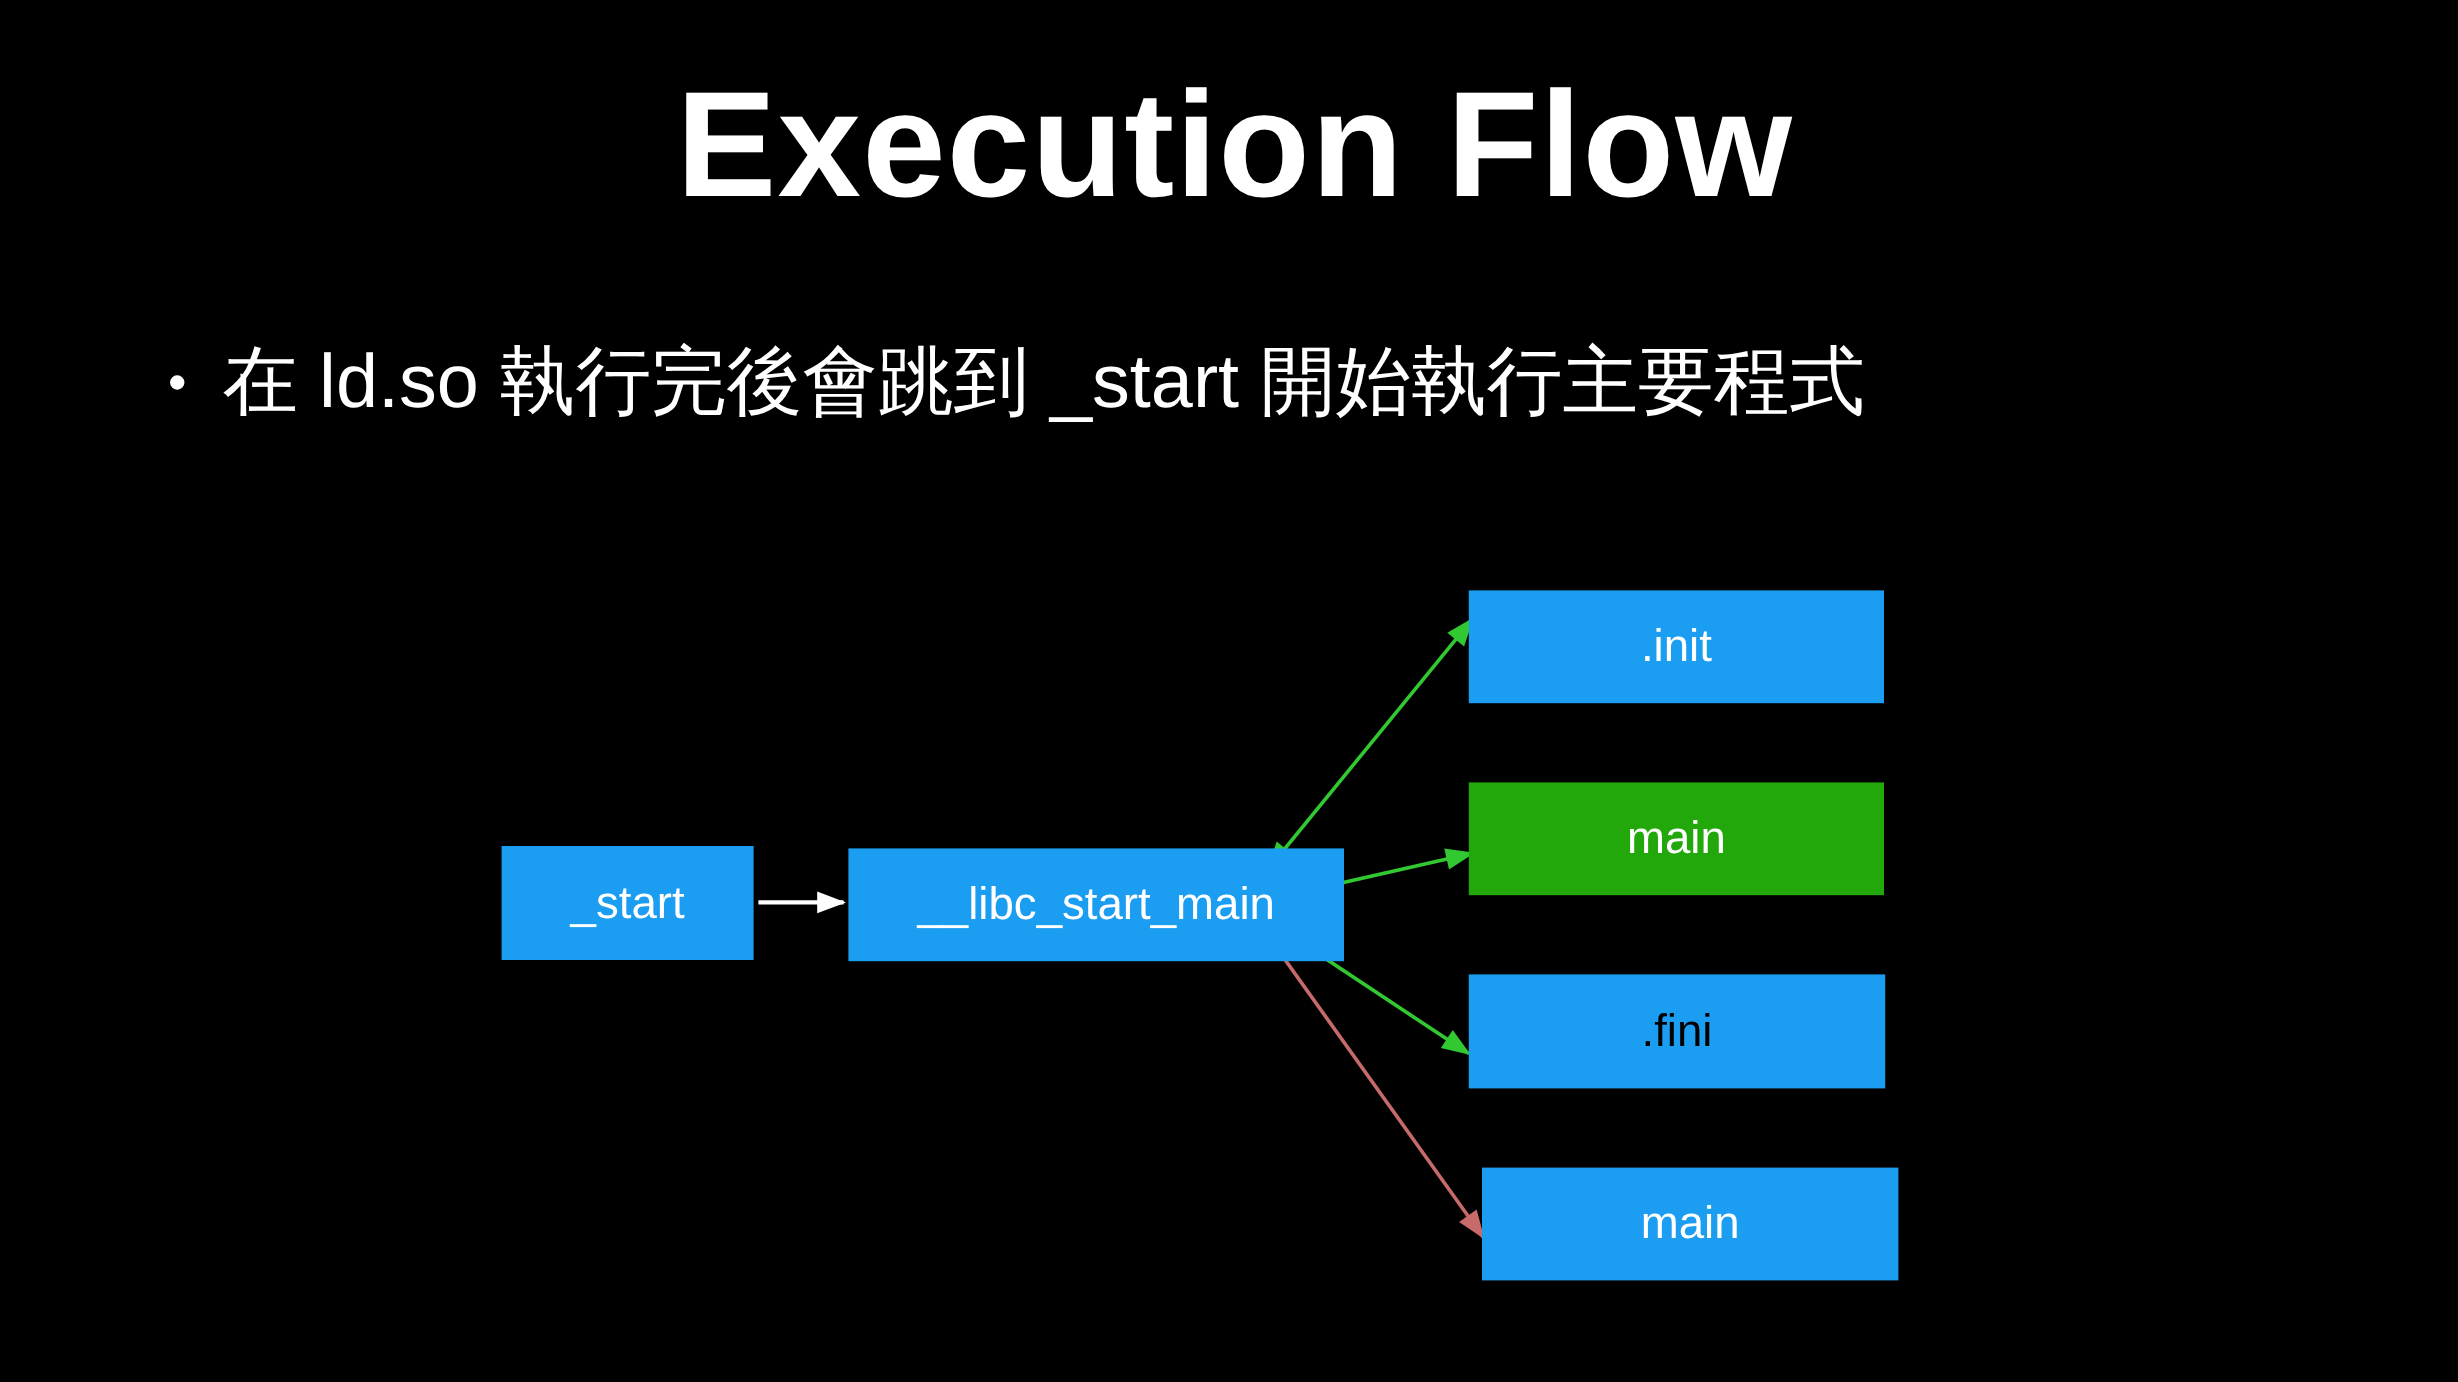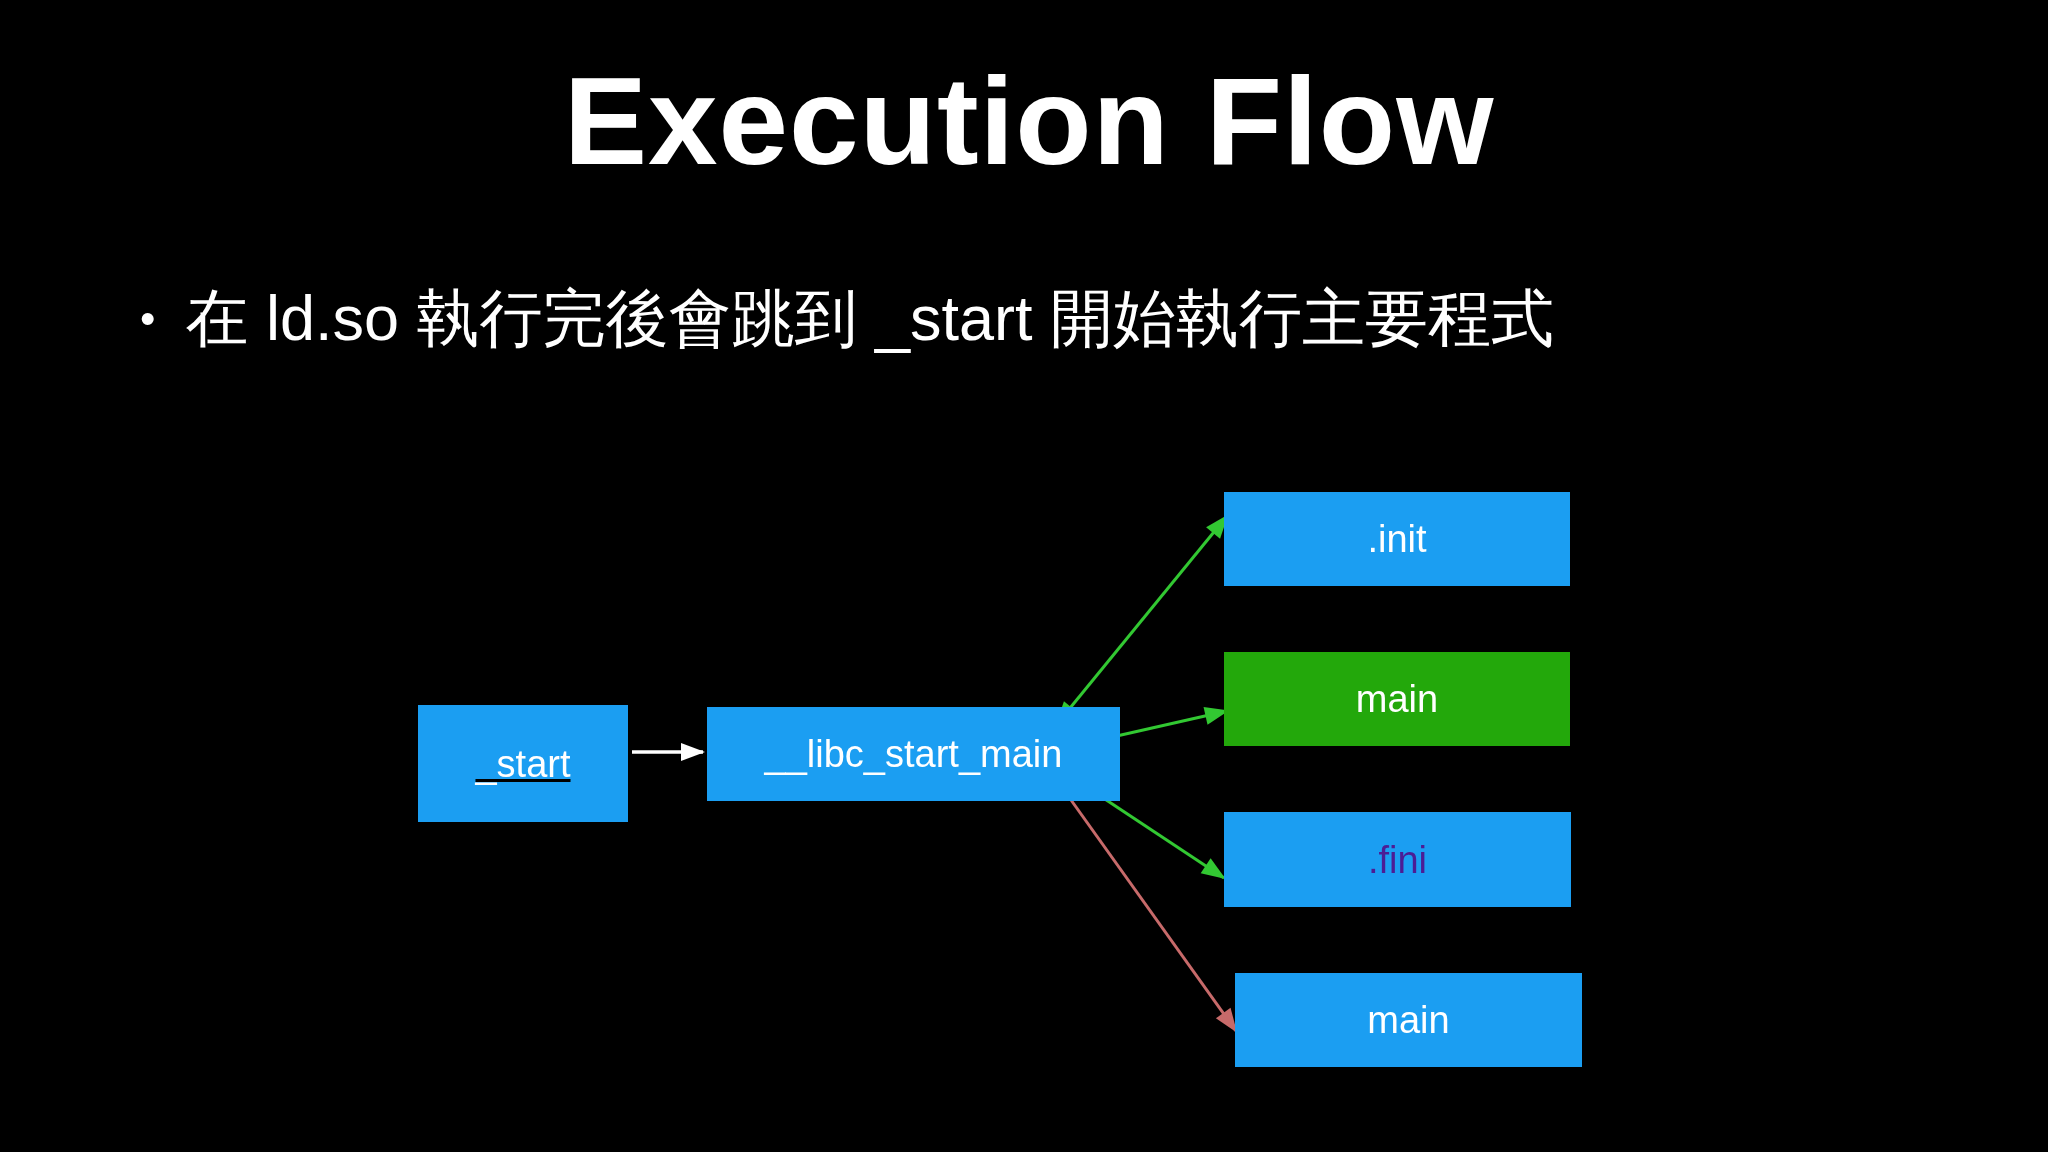--- a/index.html
+++ b/index.html
@@ -112,32 +112,32 @@
           <marker id="mk-end-4" markerUnits="userSpaceOnUse" markerWidth="30" markerHeight="24" refX="23" refY="11" orient="auto">
             <path d="M1,2 L25,11 L1,20 Z" fill="#C76A6A"></path>
           </marker>
         </defs>
         <line x1="632" y1="752" x2="703" y2="752" stroke="#FFFFFF" stroke-width="3.5" marker-end="url(#mk-end-0)"></line>
         <line x1="1057" y1="724" x2="1227" y2="516" stroke="#32C832" stroke-width="3" marker-end="url(#mk-end-1)" marker-start="url(#mk-start-1)"></line>
         <line x1="1055" y1="750" x2="1227" y2="711" stroke="#32C832" stroke-width="3" marker-end="url(#mk-end-2)" marker-start="url(#mk-start-2)"></line>
         <line x1="1058" y1="768" x2="1224" y2="878" stroke="#32C832" stroke-width="3" marker-end="url(#mk-end-3)" marker-start="url(#mk-start-3)"></line>
         <line x1="1056" y1="779" x2="1236" y2="1031" stroke="#C76A6A" stroke-width="3" marker-end="url(#mk-end-4)"></line>
       </svg>
-  <div class="node" style="left: 418px; top: 705px; width: 210px; height: 117px; background: rgb(27, 158, 242); text-decoration: underline;">
+  <div class="node" style="left: 418px; top: 705px; width: 210px; height: 95px; background: rgb(27, 158, 242);">
         <span class="node-label" style="color: rgb(255, 255, 255);">_start</span>
       </div>
       <div class="node" style="left: 707px; top: 707px; width: 413px; height: 94px; background: rgb(27, 158, 242);">
         <span class="node-label" style="color: rgb(255, 255, 255);">__libc_start_main</span>
       </div>
       <div class="node" style="left: 1224px; top: 492px; width: 346px; height: 94px; background: rgb(27, 158, 242);">
         <span class="node-label" style="color: rgb(255, 255, 255);">.init</span>
       </div>
       <div class="node" style="left: 1224px; top: 652px; width: 346px; height: 94px; background: rgb(35, 168, 11);">
         <span class="node-label" style="color: rgb(255, 255, 255);">main</span>
       </div>
       <div class="node" style="left: 1224px; top: 812px; width: 347px; height: 95px; background: rgb(27, 158, 242);">
-        <span class="node-label" style="color: #4c1d95;">.fini</span>
+        <span class="node-label" style="color: #000000;">.fini</span>
       </div>
       <div class="node" style="left: 1235px; top: 973px; width: 347px; height: 94px; background: rgb(27, 158, 242);">
         <span class="node-label" style="color: rgb(255, 255, 255);">main</span>
       </div>
     </div>
 </div>
 
 </body></html>

